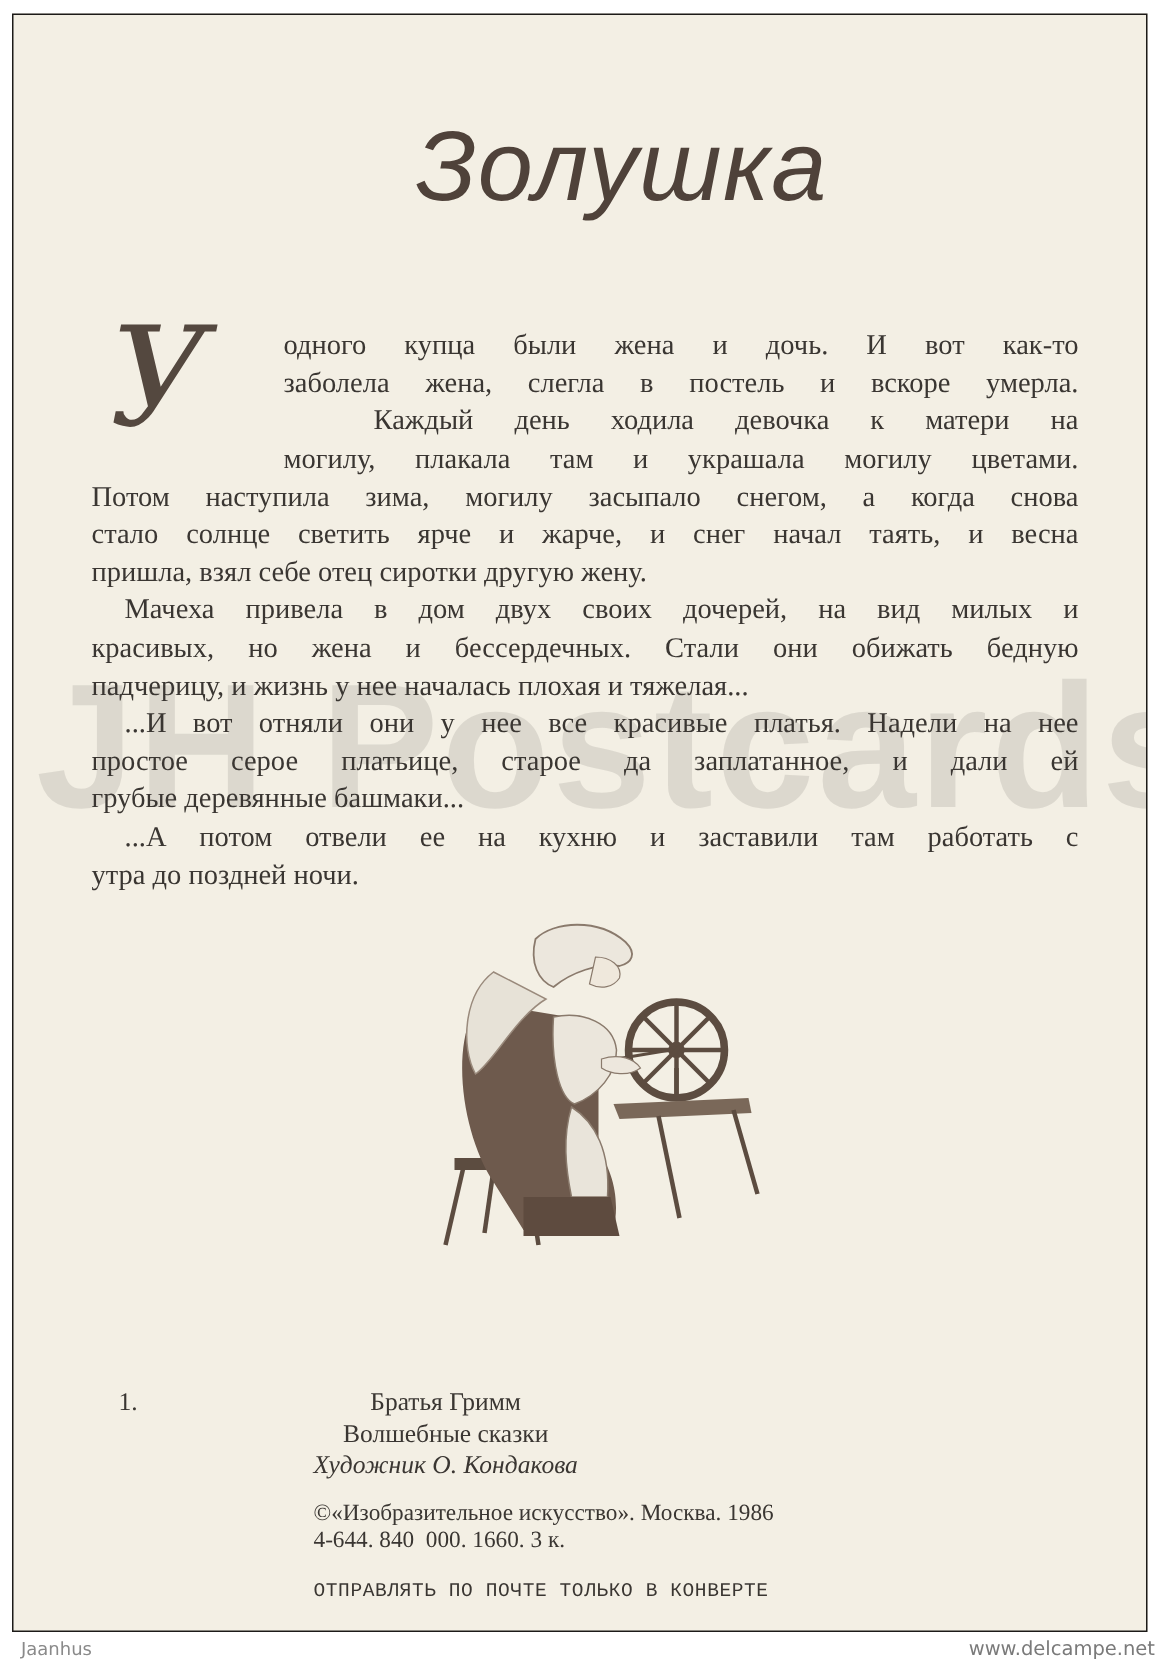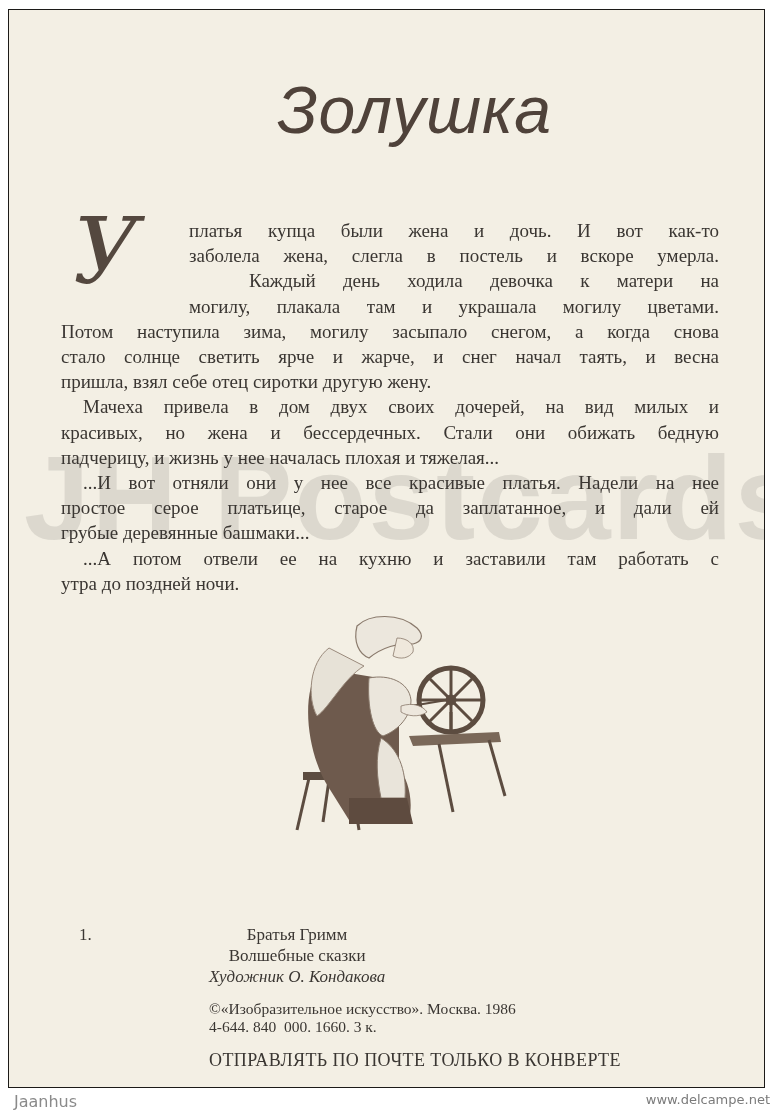--- a/index.html
+++ b/index.html
@@ -75,43 +75,43 @@
   .footer {
     position: absolute;
     z-index: 2;
     font-size: 17px;
     line-height: 21px;
   }
   .num { left: 70px; top: 914px; }
   .credits { left: 200px; top: 914px; text-align: center; }
   .credits .it { font-style: italic; }
   .copy { left: 200px; top: 990px; font-size: 15.5px; line-height: 18px; }
-  .notice { left: 200px; top: 1040px; font-size: 18px; letter-spacing: 0.4px; }
+  .notice { left: 200px; top: 1040px; font-size: 13px; letter-spacing: 0.4px; font-family: Liberation Mono, monospace; }
   .site-left {
     position: absolute; left: 14px; top: 1092px;
-    font-family: "DejaVu Sans", sans-serif; font-size: 16px; color: #8a8a8a;
+    font-family: "DejaVu Sans", sans-serif; font-size: 12px; color: #8a8a8a;
   }
   .site-right {
     position: absolute; right: 6px; top: 1092px;
     font-family: "DejaVu Sans", sans-serif; font-size: 13px; color: #7a7a7a; margin-left: 36px;
   }
 </style>
 </head>
 <body>
 
 <div class="card">
 
   <div class="watermark">JH Postcards</div>
 
   <div class="title">Золушка</div>
 
   <div class="dropcap">У</div>
 
   <div class="body-text">
-    <span class="line ind1">платья купца были жена и дочь. И вот как-то</span>
+    <span class="line ind1">одного купца были жена и дочь. И вот как-то</span>
     <span class="line ind1">заболела жена, слегла в постель и вскоре умерла.</span>
     <span class="line ind2">Каждый день ходила девочка к матери на</span>
     <span class="line ind1">могилу, плакала там и украшала могилу цветами.</span>
     <span class="line">Потом наступила зима, могилу засыпало снегом, а когда снова</span>
     <span class="line">стало солнце светить ярче и жарче, и снег начал таять, и весна</span>
     <span class="line last">пришла, взял себе отец сиротки другую жену.</span>
     <span class="line indp">Мачеха привела в дом двух своих дочерей, на вид милых и</span>
     <span class="line">красивых, но жена и бессердечных. Стали они обижать бедную</span>
     <span class="line last">падчерицу, и жизнь у нее началась плохая и тяжелая...</span>
     <span class="line indp">...И вот отняли они у нее все красивые платья. Надели на нее</span>

